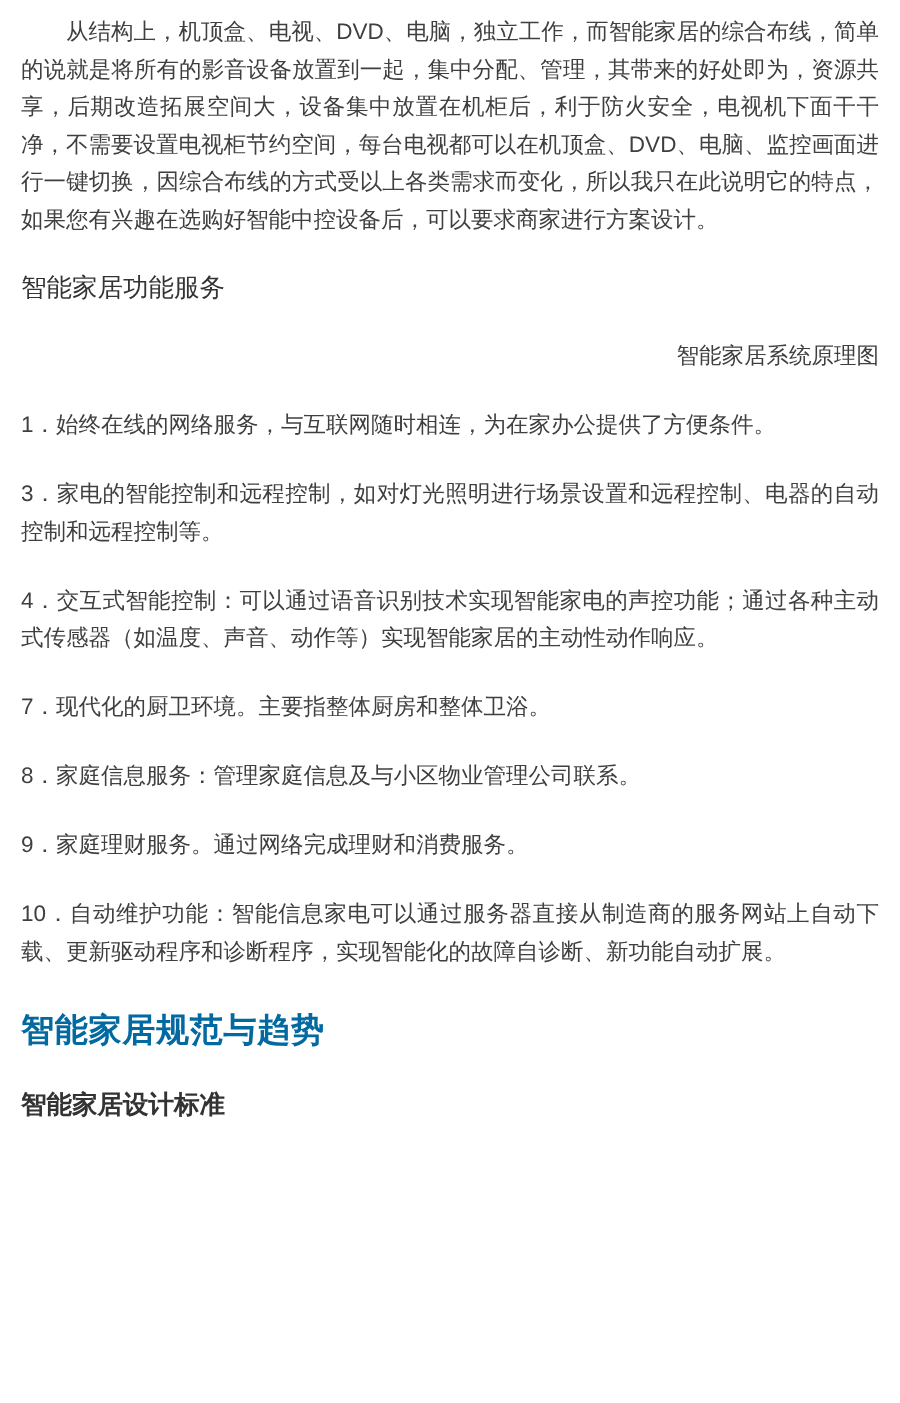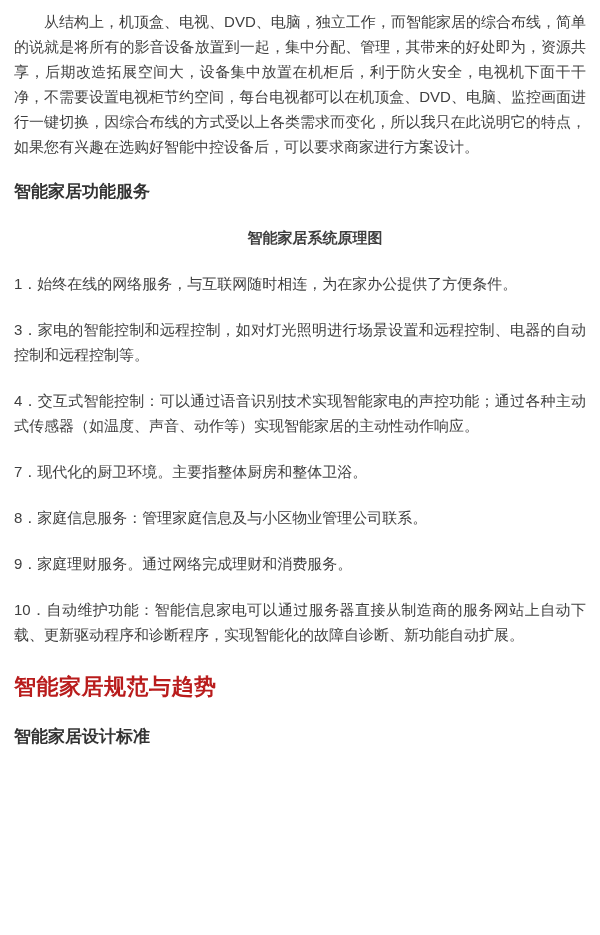--- a/index.html
+++ b/index.html
@@ -22,39 +22,38 @@
     text-align: justify;
   }
   .intro {
     margin: 0;
     text-indent: 2em;
   }
   .section-heading {
     margin: 21px 0 0 0;
     font-size: 17px;
     line-height: 24px;
-    font-weight: bold;
+    font-weight: normal;
     color: #333333;
     text-align: left;
   }
   .caption {
     margin: 21px 0 0 0;
     text-indent: 2em;
-    text-align: center;
-    font-weight: bold;
+    text-align: right;
   }
   .item {
     margin: 21px 0 0 0;
   }
   .big-heading {
     margin: 25px 0 0 0;
     font-size: 22px;
     line-height: 30px;
     font-weight: bold;
-    color: #b91c1c;
+    color: #0369a1;
     text-align: left;
     letter-spacing: 0.5px;
   }
   .sub-heading {
     margin: 23px 0 0 0;
     font-size: 17px;
     line-height: 24px;
     font-weight: bold;
     color: #333333;
     text-align: left;

